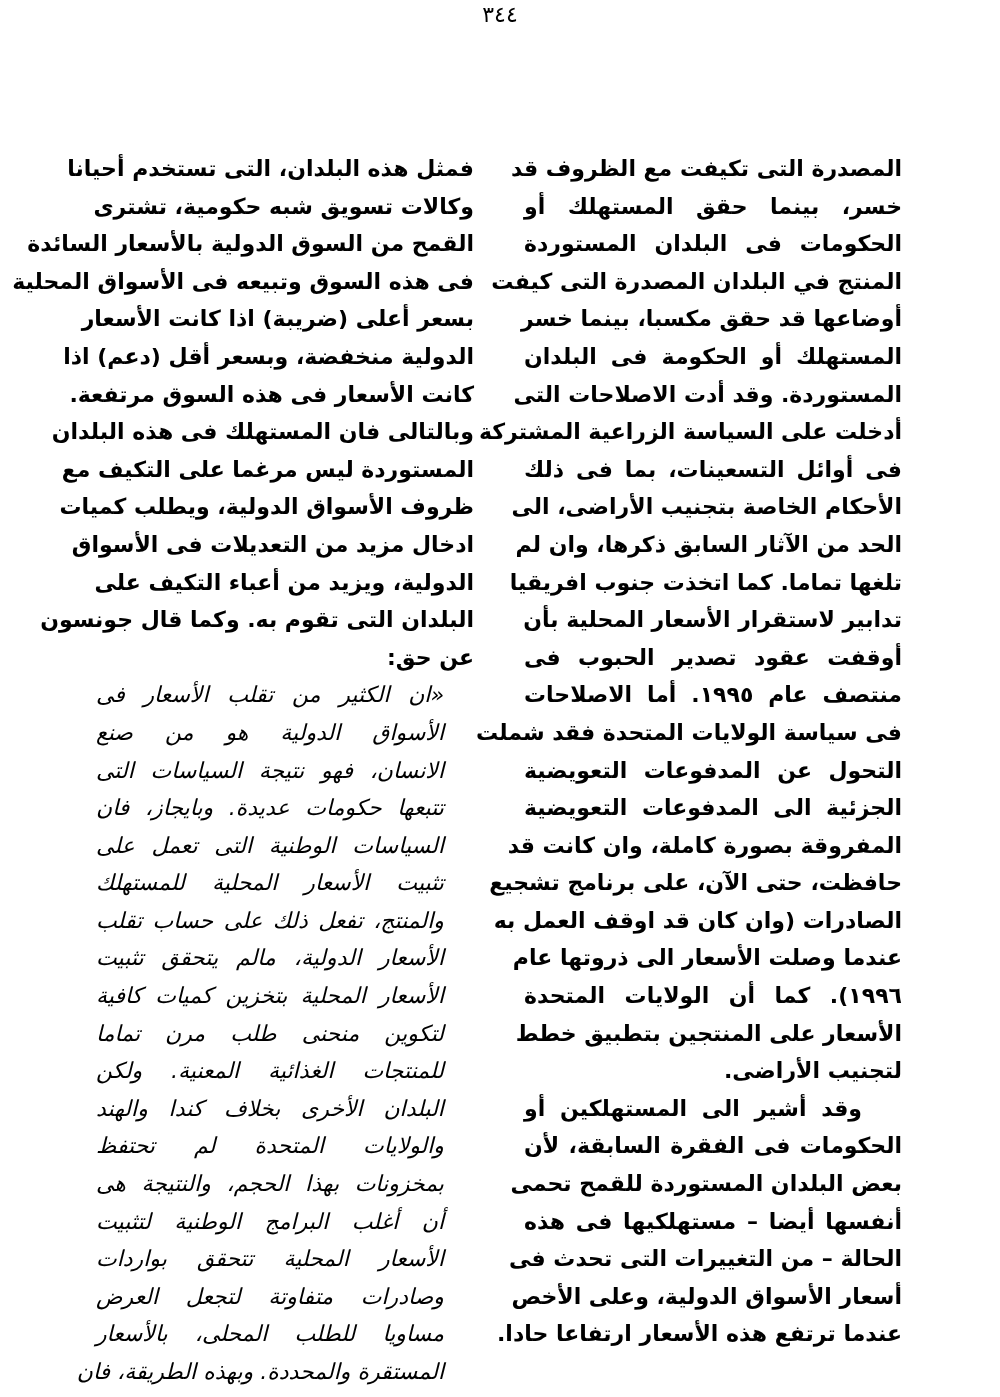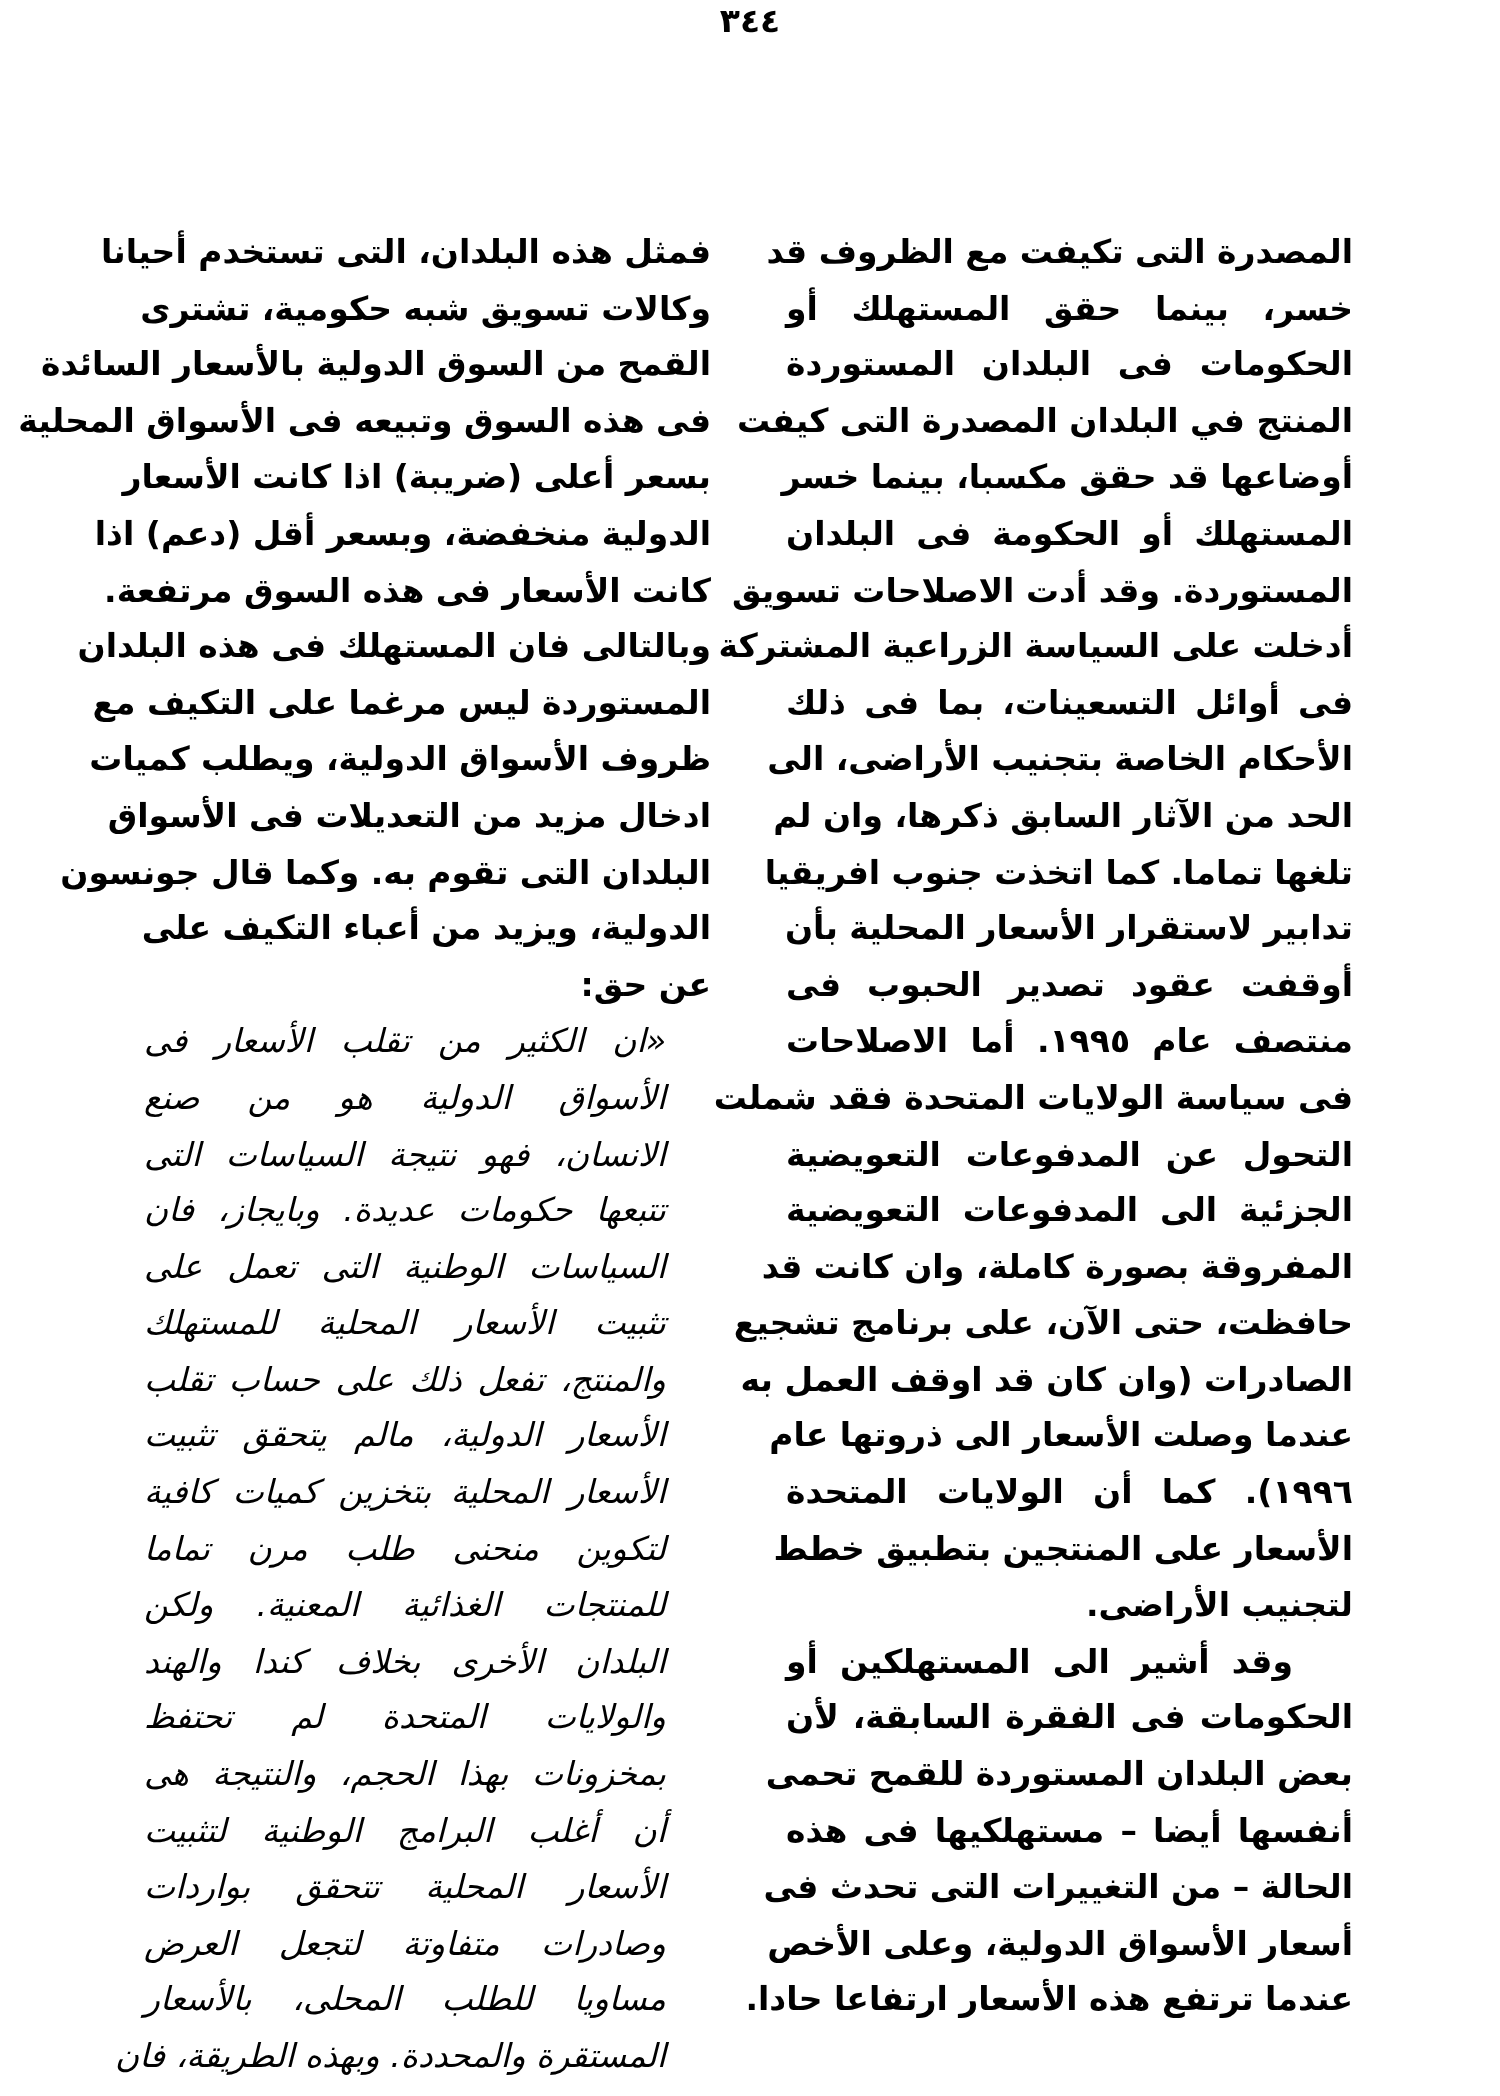--- a/index.html
+++ b/index.html
@@ -2,21 +2,21 @@
 <html lang="ar" dir="rtl"><head>
 <meta charset="utf-8">
 <style>
   html, body { margin: 0; padding: 0; background: #ffffff; }
   body {
     width: 1000px; height: 1397px; position: relative; overflow: hidden;
     font-family: "DejaVu Sans", sans-serif; color: #000;
   }
   .page-number {
     position: absolute; top: 2px; left: 0; width: 1000px; text-align: center;
-    font-size: 22px; font-weight: bold; direction: rtl;
+    font-size: 22px; font-weight: normal; direction: rtl;
   }
   .column {
     position: absolute; top: 150px; direction: rtl; text-align: justify;
   }
   .col-right { left: 524px; width: 378px; }
   .col-left { left: 96px; width: 378px; }
   .line {
     display: block; height: 37.6px; line-height: 37.6px; font-size: 22px;
     font-weight: bold; white-space: nowrap; text-align: justify;
     text-align-last: justify;
@@ -33,21 +33,21 @@
 
 <div class="page-number">٣٤٤</div>
 
 <div class="column col-right" id="col-right">
     <span class="line">المصدرة التى تكيفت مع الظروف قد</span>
     <span class="line">خسر، بينما حقق المستهلك أو</span>
     <span class="line">الحكومات فى البلدان المستوردة</span>
     <span class="line">المنتج في البلدان المصدرة التى كيفت</span>
     <span class="line">أوضاعها قد حقق مكسبا، بينما خسر</span>
     <span class="line">المستهلك أو الحكومة فى البلدان</span>
-    <span class="line">المستوردة. وقد أدت الاصلاحات تسويق</span>
+    <span class="line">المستوردة. وقد أدت الاصلاحات التى</span>
     <span class="line">أدخلت على السياسة الزراعية المشتركة</span>
     <span class="line">فى أوائل التسعينات، بما فى ذلك</span>
     <span class="line">الأحكام الخاصة بتجنيب الأراضى، الى</span>
     <span class="line">الحد من الآثار السابق ذكرها، وان لم</span>
     <span class="line">تلغها تماما. كما اتخذت جنوب افريقيا</span>
     <span class="line">تدابير لاستقرار الأسعار المحلية بأن</span>
     <span class="line">أوقفت عقود تصدير الحبوب فى</span>
     <span class="line">منتصف عام ١٩٩٥. أما الاصلاحات</span>
     <span class="line">فى سياسة الولايات المتحدة فقد شملت</span>
     <span class="line">التحول عن المدفوعات التعويضية</span>
@@ -72,22 +72,22 @@
     <span class="line">وكالات تسويق شبه حكومية، تشترى</span>
     <span class="line">القمح من السوق الدولية بالأسعار السائدة</span>
     <span class="line">فى هذه السوق وتبيعه فى الأسواق المحلية</span>
     <span class="line">بسعر أعلى (ضريبة) اذا كانت الأسعار</span>
     <span class="line">الدولية منخفضة، وبسعر أقل (دعم) اذا</span>
     <span class="line">كانت الأسعار فى هذه السوق مرتفعة.</span>
     <span class="line">وبالتالى فان المستهلك فى هذه البلدان</span>
     <span class="line">المستوردة ليس مرغما على التكيف مع</span>
     <span class="line">ظروف الأسواق الدولية، ويطلب كميات</span>
     <span class="line">ادخال مزيد من التعديلات فى الأسواق</span>
+    <span class="line">الدولية، ويزيد من أعباء التكيف على</span>
     <span class="line">البلدان التى تقوم به. وكما قال جونسون</span>
-    <span class="line">الدولية، ويزيد من أعباء التكيف على</span>
     <span class="line last">عن حق:</span>
     <div class="quote">
       <span class="line">«ان الكثير من تقلب الأسعار فى</span>
       <span class="line">الأسواق الدولية هو من صنع</span>
       <span class="line">الانسان، فهو نتيجة السياسات التى</span>
       <span class="line">تتبعها حكومات عديدة. وبايجاز، فان</span>
       <span class="line">السياسات الوطنية التى تعمل على</span>
       <span class="line">تثبيت الأسعار المحلية للمستهلك</span>
       <span class="line">والمنتج، تفعل ذلك على حساب تقلب</span>
       <span class="line">الأسعار الدولية، مالم يتحقق تثبيت</span>

